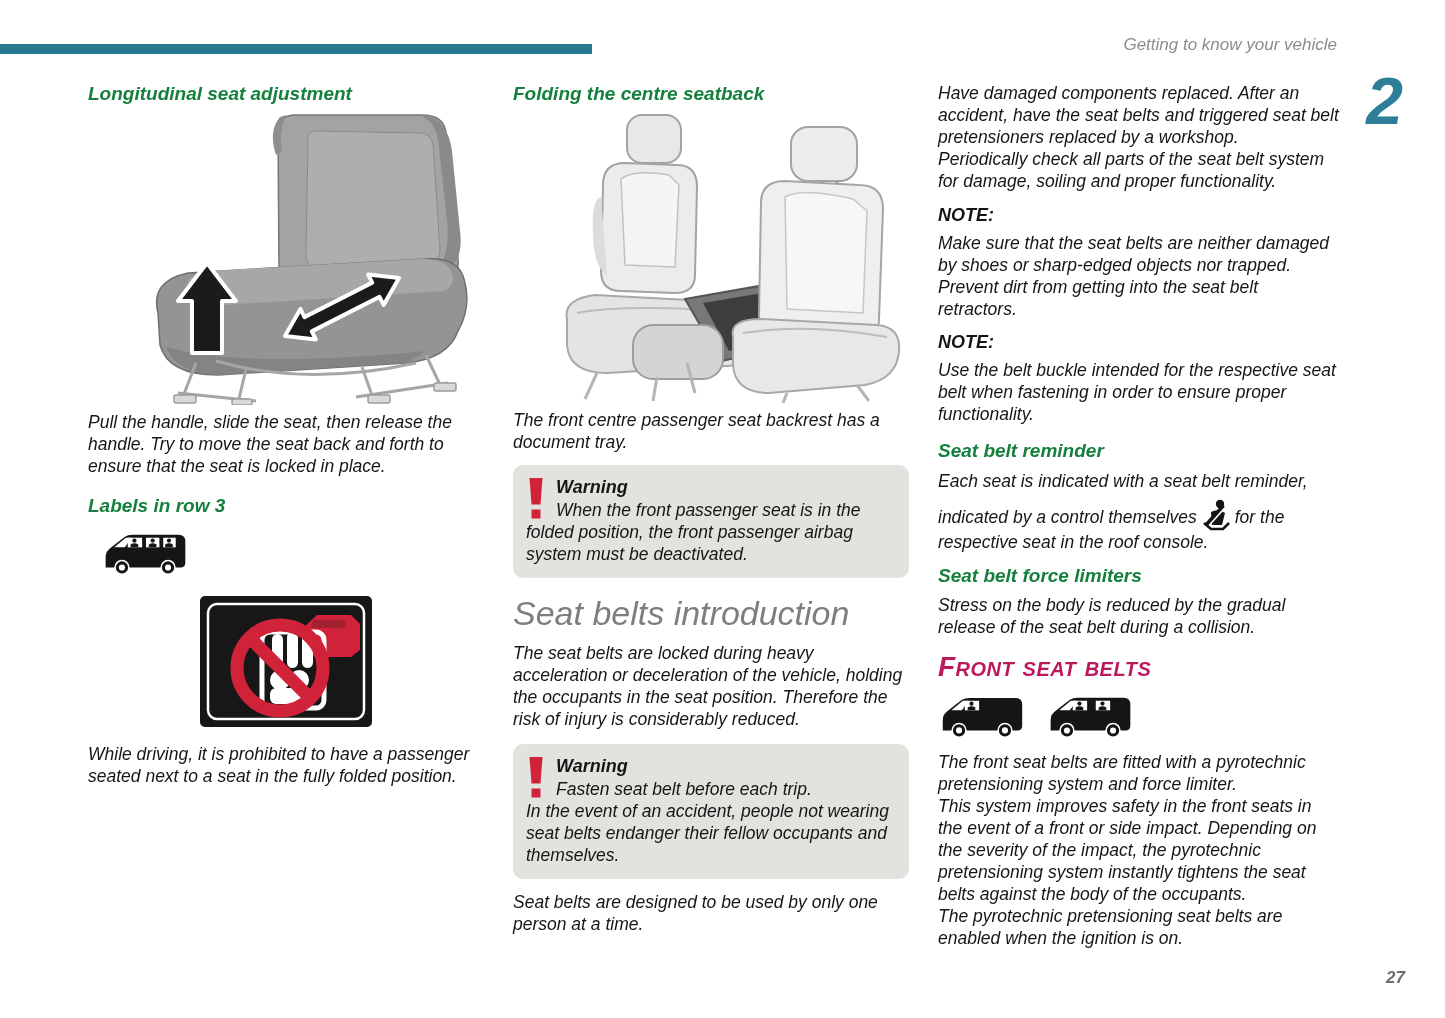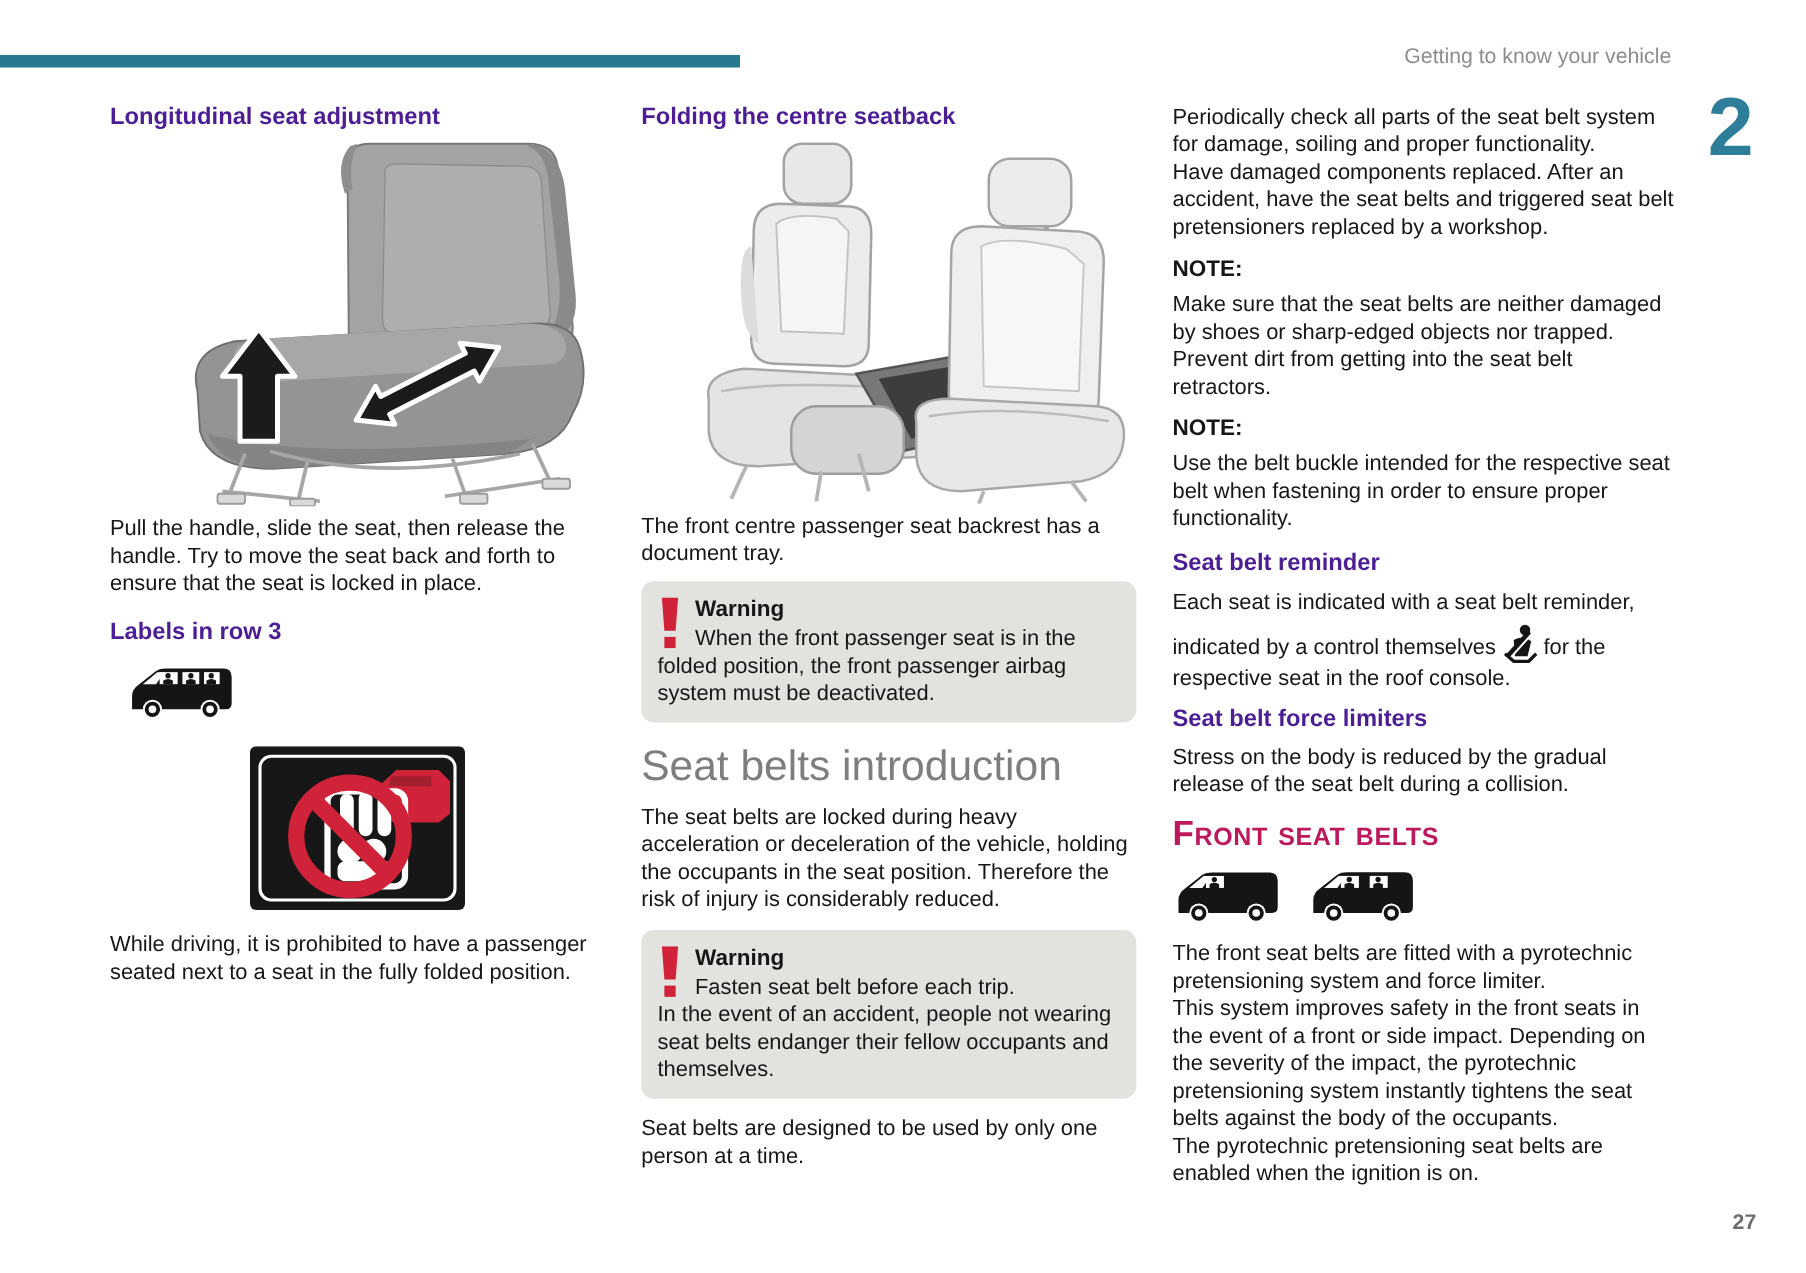--- a/index.html
+++ b/index.html
@@ -6,35 +6,35 @@
     --accent-teal:#26798F;
     --chapter-teal:#2E7E9A;
     --warning-red:#D02339;
     --heading-gray:#7E7E7E;
     --warning-bg:#E2E2DE;
     --text:#161616;
   }
   *{box-sizing:border-box;margin:0;padding:0;}
   html,body{width:1445px;height:1018px;background:#ffffff;overflow:hidden;
     font-family:"Liberation Sans","DejaVu Sans",sans-serif;color:var(--text);}
-  .page{position:relative;width:1445px;height:746px;background:#fff;}
+  .page{position:relative;width:1445px;height:746px;background:#fff;font-style:italic;}
 
   
   .top-bar{position:absolute;left:0;top:44px;width:592px;height:10px;background:var(--accent-teal);}
   .breadcrumb{position:absolute;top:35px;right:108px;font-size:17px;color:#8c8c8c;}
   .chapter-num{position:absolute;top:68px;right:42px;font-size:66px;font-weight:bold;
     color:var(--chapter-teal);line-height:1;letter-spacing:0;}
 
   
   .col{position:absolute;top:82px;}
   .col1{left:88px;width:412px;}
   .col2{left:513px;width:396px;}
   .col3{left:938px;width:402px;}
 
-  h3{font-size:19px;font-weight:bold;color:#4c1d95;line-height:23px;}
+  h3{font-size:19px;font-weight:bold;color:#15803d;line-height:23px;}
   p,.body{font-size:17.5px;line-height:22px;color:var(--text);}
   .note-label{font-size:18px;font-weight:bold;margin-top:13px;}
   .note-body{margin-top:6px;}
 
   .big-gray{font-size:34px;font-weight:400;color:var(--heading-gray);line-height:38px;margin-top:16px;}
   .caps-heading{font-size:28px;font-weight:bold;font-variant:small-caps;letter-spacing:0.5px;
     line-height:30px;margin-top:14px;color:#be185d;}
 
   
   .warnbox{background:var(--warning-bg);border-radius:10px;padding:11px 16px 13px 13px;margin-top:12px;}
@@ -210,22 +210,22 @@
       </svg>
       <div class="warn-title">Warning</div>
       <div class="warn-line">Fasten seat belt before each trip.</div>
       <div class="warn-line">In the event of an accident, people not wearing seat belts endanger their fellow occupants and themselves.</div>
     </div>
 
     <p style="margin-top:12px;">Seat belts are designed to be used by only one person at a time.</p>
   </div>
 
   <div class="col col3">
+    <div class="body">Have damaged components replaced. After an accident, have the seat belts and triggered seat belt pretensioners replaced by a workshop.</div>
     <div class="body">Periodically check all parts of the seat belt system for damage, soiling and proper functionality.</div>
-    <div class="body">Have damaged components replaced. After an accident, have the seat belts and triggered seat belt pretensioners replaced by a workshop.</div>
 
     <div class="note-label">NOTE:</div>
     <div class="body note-body">Make sure that the seat belts are neither damaged by shoes or sharp-edged objects nor trapped. Prevent dirt from getting into the seat belt retractors.</div>
 
     <div class="note-label" style="margin-top:12px;">NOTE:</div>
     <div class="body note-body">Use the belt buckle intended for the respective seat belt when fastening in order to ensure proper functionality.</div>
 
     <h3 style="margin-top:14px;">Seat belt reminder</h3>
 
     <div class="body" style="margin-top:8px;">

